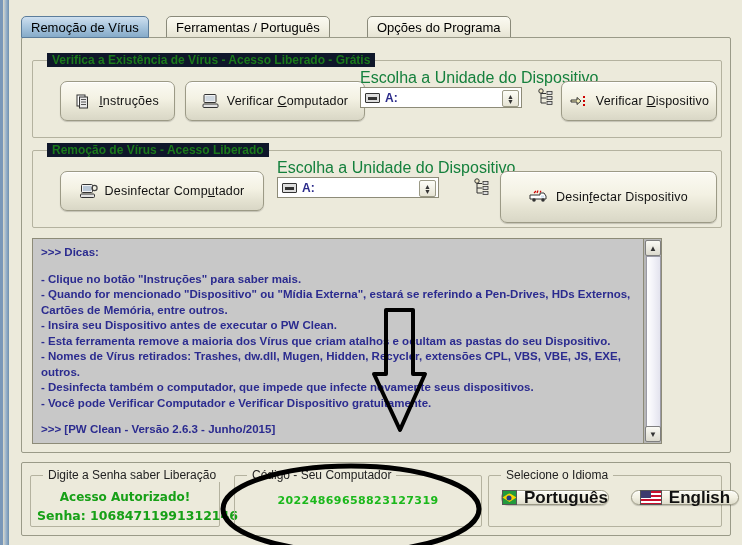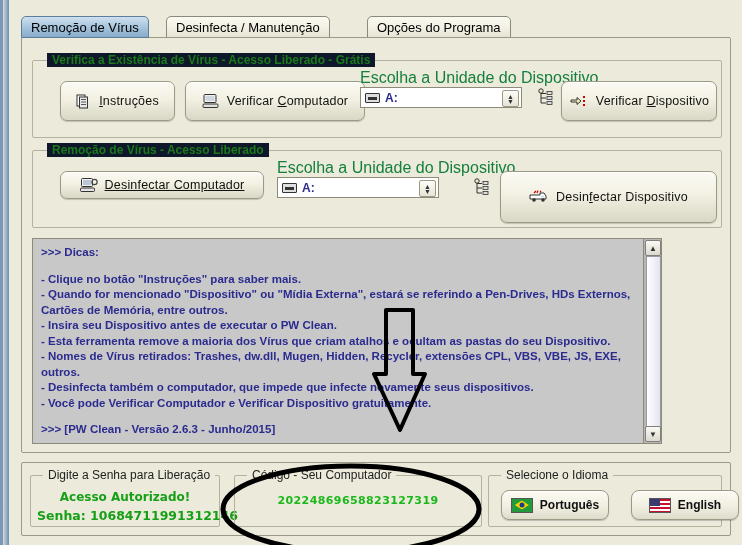--- a/index.html
+++ b/index.html
@@ -156,26 +156,26 @@
   .greenbold{
     position:absolute;font-family:"DejaVu Sans", sans-serif;
     font-weight:bold;color:#17a017;font-size:12px;white-space:nowrap;
   }
   .codeval{
     position:absolute;left:0;right:0;top:18px;text-align:center;
     font-family:"DejaVu Sans", sans-serif;font-weight:bold;
     font-size:11px;color:#1bb81b;letter-spacing:.4px;
   }
   .langbtn{
-    position:absolute;top:14px;height:30px;
+    position:absolute;top:14px;height:15px;
     box-sizing:border-box;border:1px solid #9c9a86;border-radius:8px;
     background:linear-gradient(to bottom,#fcfbf4 0%,#f2f0e2 50%,#dedccb 100%);
     box-shadow:inset 0 1px 0 #fff,0 1px 1px rgba(0,0,0,.2);
     display:flex;align-items:center;justify-content:center;gap:7px;
-    font-size:12px;font-weight:bold;color:#111;
+    font-size:17px;font-weight:bold;color:#111;
   }
   #btnPt{left:12px;width:108px;}
   #btnEn{left:142px;width:108px;}
   .flagbr{width:22px;height:15px;background:#229a3c;position:relative;border:1px solid #555;box-sizing:border-box;}
   .flagbr:before{content:"";position:absolute;left:50%;top:50%;width:14px;height:9px;background:#f5d300;transform:translate(-50%,-50%) rotate(0deg);clip-path:polygon(50% 0,100% 50%,50% 100%,0 50%);}
   .flagbr:after{content:"";position:absolute;left:50%;top:50%;width:5px;height:5px;border-radius:50%;background:#1f3c88;transform:translate(-50%,-50%);}
   .flagus{width:22px;height:15px;position:relative;border:1px solid #555;box-sizing:border-box;overflow:hidden;background:#fff;}
   .flagus .stripes{position:absolute;inset:0;background:repeating-linear-gradient(to bottom,#c8102e 0,#c8102e 2px,#fff 2px,#fff 4px);}
   .flagus .canton{position:absolute;left:0;top:0;width:10px;height:7px;background:#3c3b6e;}
   
@@ -185,21 +185,21 @@
     background:linear-gradient(to right,#dcdacb,#9bb4cd,#6f8fae);}
 </style>
 </head>
 <body>
 
 <div class="app">
   <div class="leftedge"></div>
 
   <div class="tabstrip">
     <div class="tab active" id="tab0">Remoção de Vírus</div>
-    <div class="tab" id="tab1">Desinfecta / Manutenção</div>
+    <div class="tab" id="tab1">Ferramentas / Português</div>
     <div class="tab" id="tab2">Opções do Programa</div>
   </div>
 
   <div class="panel">
 
     <div class="group" id="grpVerifica">
       <div class="legend">Verifica a Existência de Vírus  - Acesso Liberado - Grátis</div>
 
       <div class="btn" style="left:27px;top:20px;width:115px;height:40px;">
         <span class="ic">
@@ -254,21 +254,21 @@
             <rect x="14" y="11" width="2" height="2" fill="#c00"></rect>
           </svg>
         </span>
         <span class="lbl">Verificar <u>D</u>ispositivo</span>
       </div>
     </div>
 
     <div class="group" id="grpRemocao">
       <div class="legend">Remoção de Vírus - Acesso Liberado</div>
 
-      <div class="btn" style="left:27px;top:20px;width:204px;height:28px;text-decoration:underline;">
+      <div class="btn" style="left:27px;top:20px;width:204px;height:40px;">
         <span class="ic">
           <svg width="18" height="16" viewBox="0 0 18 16">
             <rect x="1.5" y="1.5" width="11" height="8" rx="1" fill="#f2f2f2" stroke="#333" stroke-width="1"></rect>
             <rect x="3" y="3" width="8" height="5" fill="#b9c7d6"></rect>
             <rect x="0.5" y="11" width="14" height="3.5" rx="1" fill="#e3e3e3" stroke="#333" stroke-width="1"></rect>
             <circle cx="14.5" cy="5" r="2.6" fill="none" stroke="#444" stroke-width="1.2"></circle>
           </svg>
         </span>
         <span class="lbl">Desinfectar Comp<u>u</u>tador</span>
       </div>
@@ -325,21 +325,21 @@
         <div class="sbtn up">▲</div>
         <div class="sthumb"></div>
         <div class="sbtn dn">▼</div>
       </div>
     </div>
   </div>
 
   <div class="bottom">
 
     <div class="bgroup" id="grpSenha">
-      <div class="blegend">Digite a Senha para Liberação</div>
+      <div class="blegend">Digite a Senha saber Liberação</div>
       <div class="greenbold" style="left:0;right:0;top:14px;text-align:center;">Acesso  Autorizado!</div>
       <div class="greenbold" style="left:6px;top:32px;font-size:12.5px;">Senha: 10684711991312146</div>
     </div>
 
     <div class="bgroup" id="grpCodigo">
       <div class="blegend">Código - Seu Computador</div>
       <div class="codeval">20224869658823127319</div>
     </div>
 
     <div class="bgroup" id="grpIdioma">

